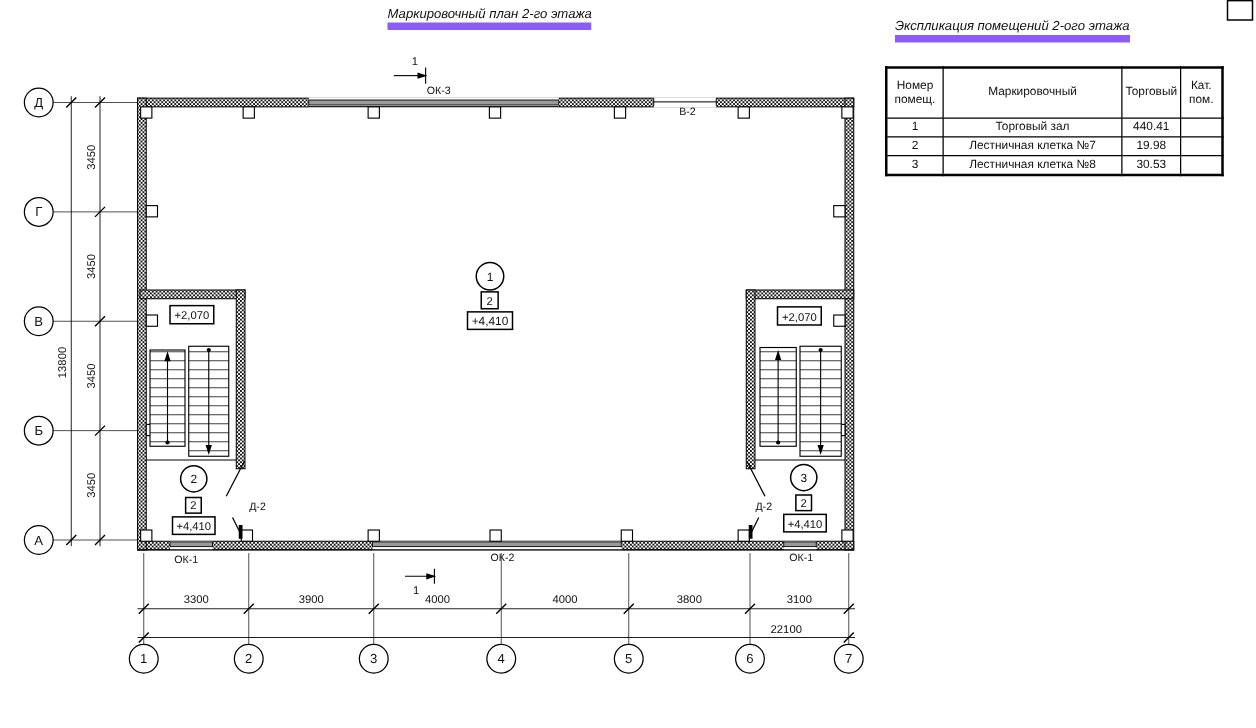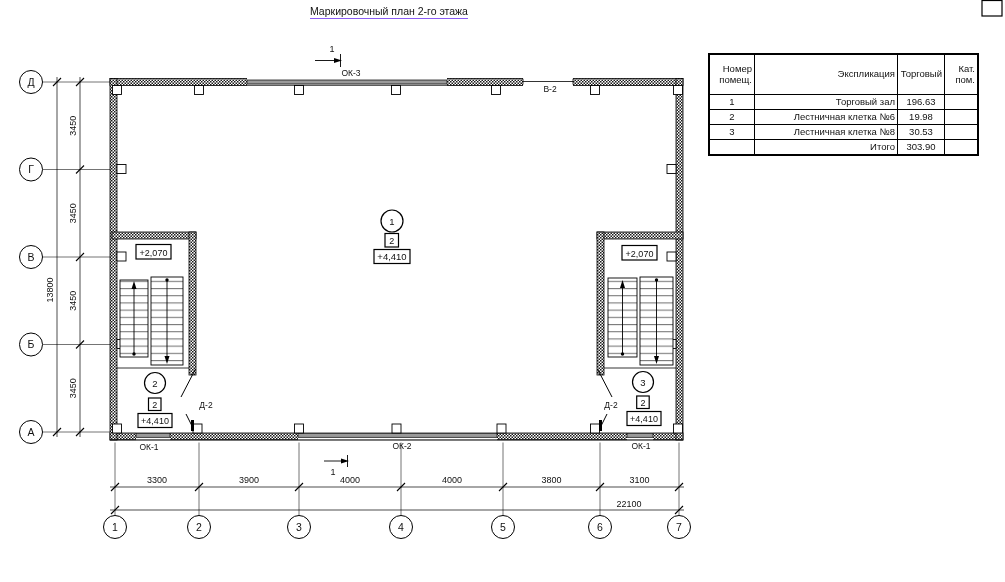--- a/index.html
+++ b/index.html
@@ -1,19 +1,19 @@
 <!DOCTYPE html>
 <html><head>
 <meta charset="utf-8">
 <style>
   html,body{margin:0;padding:0;background:#fff;}
   #stage{position:relative;width:1005px;height:582px;background:#fff;overflow:hidden;
          font-family:"Liberation Sans",sans-serif;color:#111;}
-  .title{position:absolute;font-size:10.5px;color:#111;
-         border-bottom:1px solid #8b5cf6;padding-bottom:1px;white-space:nowrap;}
+  .title{position:absolute;font-style:italic;font-size:10.5px;color:#111;
+         border-bottom:6px solid #8b5cf6;padding-bottom:1px;white-space:nowrap;}
   #plan-title{left:310px;top:5px;}
   #expl-title{left:716px;top:15px;}
   svg{position:absolute;left:0;top:0;}
   
   .wall{fill:url(#hatch);stroke:#000;stroke-width:.8;}
   .win{fill:#9a9a9a;stroke:#000;stroke-width:.7;}
   .whitebox{fill:#fff;stroke:none;}
   .col-sq{fill:#fff;stroke:#000;stroke-width:.9;}
   .dim{stroke:#000;stroke-width:.7;fill:none;}
   .ext{stroke:#000;stroke-width:.55;fill:none;}
@@ -31,65 +31,60 @@
   .mark-box{fill:#fff;stroke:#000;stroke-width:1.2;}
   .mark-txt{font:9.5px "Liberation Sans",sans-serif;text-anchor:middle;fill:#111;}
   .sm-txt{font:9px "Liberation Sans",sans-serif;text-anchor:middle;fill:#111;}
   .frame{fill:none;stroke:#000;stroke-width:1.2;}
   
   #expl-table{position:absolute;left:708px;top:53px;border-collapse:collapse;
       font-size:9.5px;line-height:1.15;color:#111;table-layout:fixed;}
   #expl-table td,#expl-table th{border:1px solid #000;font-weight:normal;
       padding:0 2px;overflow:hidden;}
   #expl-table{border:2px solid #000;}
-  #expl-table th{height:39px;text-align:right;vertical-align:middle;margin-left:21px;}
+  #expl-table th{height:39px;text-align:center;vertical-align:middle;margin-left:21px;}
   #expl-table td{height:14px;vertical-align:middle;}
   .c-num{width:40px;text-align:center;}
-  .c-name{width:138px;text-align:right;padding-left:4px;}
+  .c-name{width:138px;text-align:center;padding-left:4px;}
   .c-area{width:42px;text-align:center;}
   .c-cat{width:28px;text-align:center;}
   .r-total{text-align:right;padding-right:3px;}
 </style>
 </head>
 <body>
 
 <div id="stage">
 
   <div id="plan-title" class="title">Маркировочный план 2-го этажа</div>
+  <div id="expl-title" class="title">Экспликация помещений 2-ого этажа</div>
 
   <table id="expl-table">
     <tbody>
         <tr>
       <th class="c-num">Номер помещ.</th>
-      <th class="c-name">Экспликация</th>
+      <th class="c-name">Маркировочный</th>
       <th class="c-area">Торговый</th>
       <th class="c-cat">Кат. пом.</th>
     </tr>
     <tr>
       <td class="c-num">1</td>
       <td class="c-name">Торговый зал</td>
-      <td class="c-area">196.63</td>
+      <td class="c-area">440.41</td>
       <td class="c-cat"></td>
     </tr>
     <tr>
       <td class="c-num">2</td>
-      <td class="c-name">Лестничная клетка №6</td>
+      <td class="c-name">Лестничная клетка №7</td>
       <td class="c-area">19.98</td>
       <td class="c-cat"></td>
     </tr>
     <tr>
       <td class="c-num">3</td>
       <td class="c-name">Лестничная клетка №8</td>
       <td class="c-area">30.53</td>
-      <td class="c-cat"></td>
-    </tr>
-    <tr>
-      <td class="c-num"></td>
-      <td class="c-name r-total">Итого</td>
-      <td class="c-area">303.90</td>
       <td class="c-cat"></td>
     </tr>
   </tbody>
     </table>
 
   <svg width="1005" height="582" viewBox="0 0 1005 582">
     <defs>
       <pattern id="hatch" width="3" height="3" patternUnits="userSpaceOnUse">
         <rect width="3" height="3" fill="#fff"></rect>
         <rect x="0" y="0" width="1.5" height="1.5" fill="#1a1a1a"></rect>

